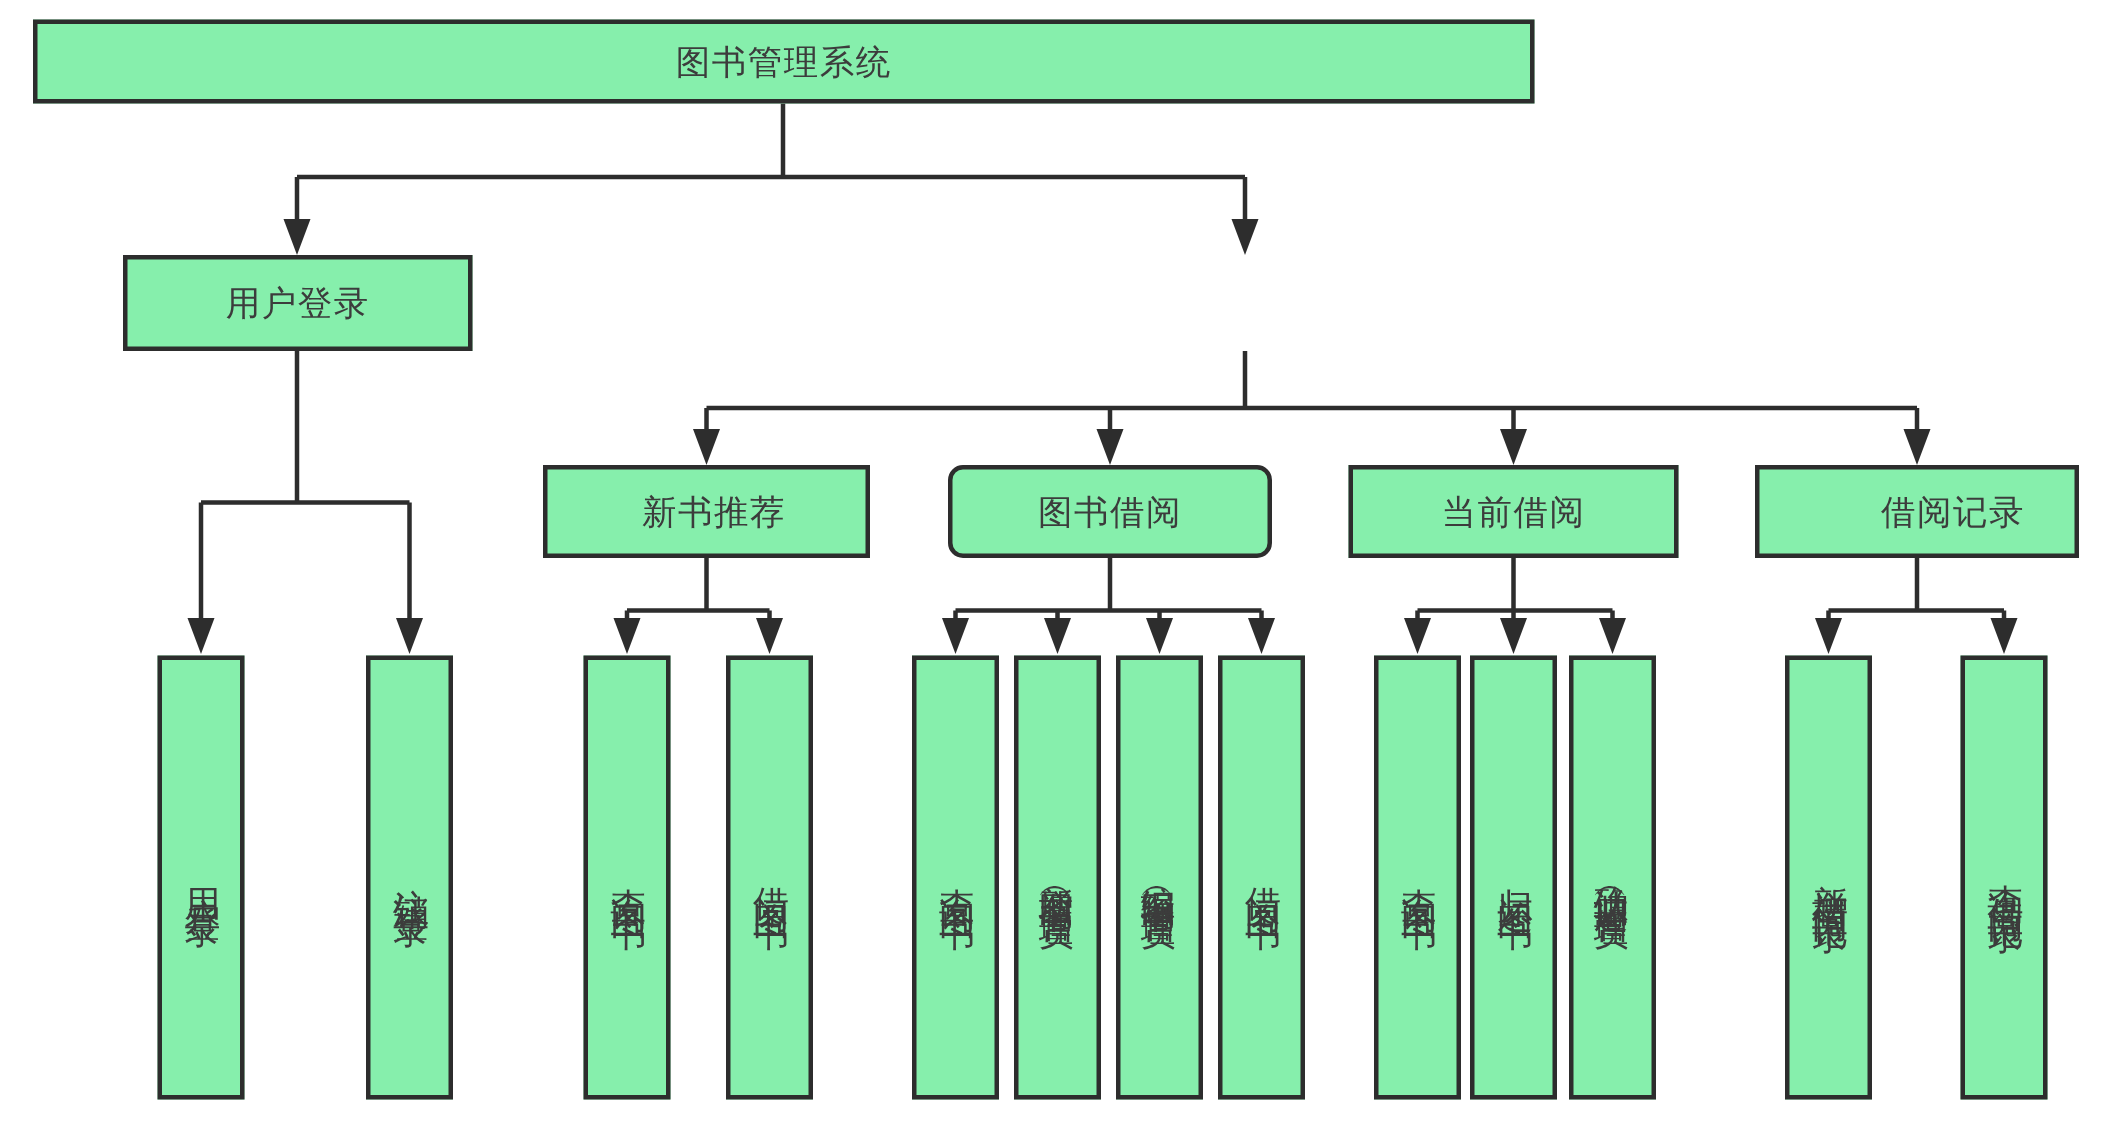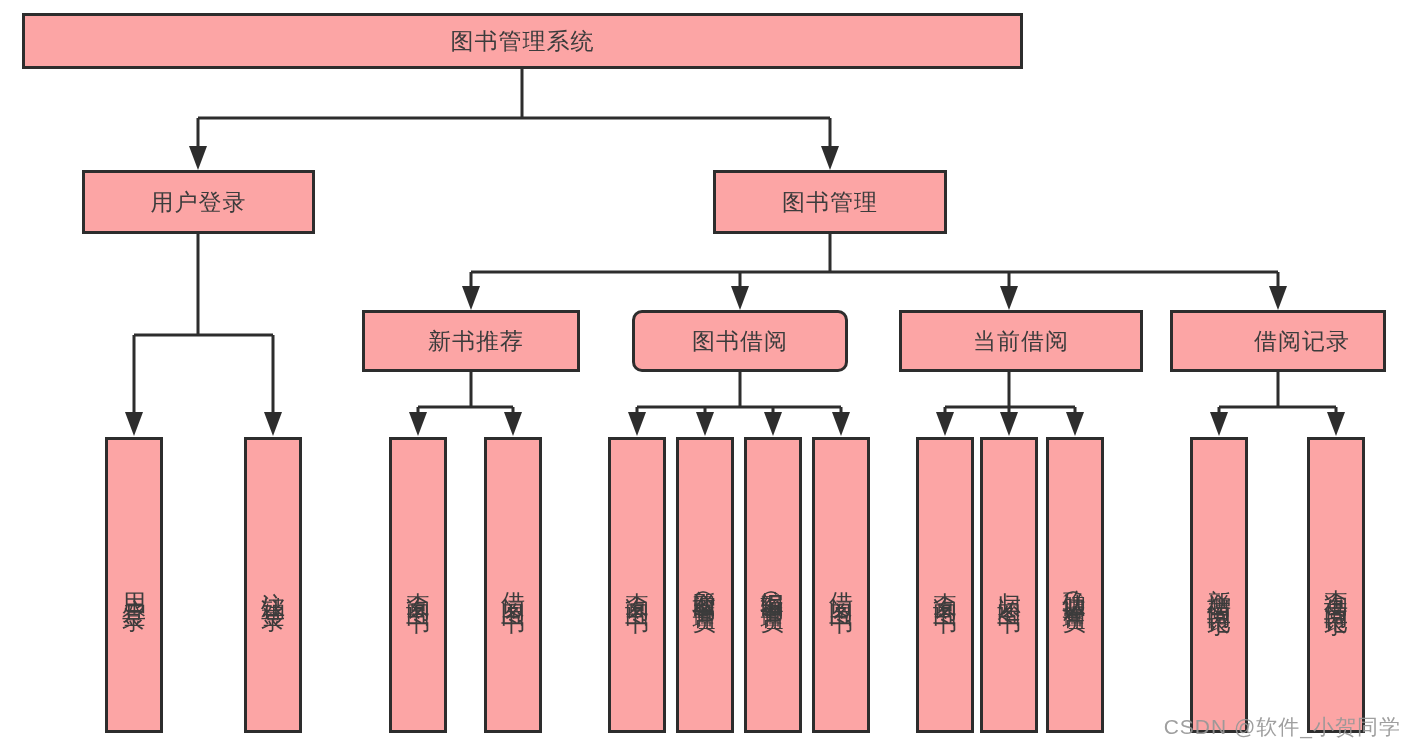--- a/index.html
+++ b/index.html
@@ -8,21 +8,21 @@
     position:relative;
     width:1405px;height:747px;
     background:#ffffff;
     font-family:"Liberation Sans",sans-serif;
     overflow:hidden;
   }
   .box{
     position:absolute;
     box-sizing:border-box;
     border:3px solid #2d2d2d;
-    background:#fca5a5;
+    background:#86efac;
     display:flex;
     align-items:center;
     justify-content:center;
     color:#3c3c3c;
     font-size:23px;
     letter-spacing:1px;
     text-align:center;
   }
   .leaf{
     top:437px;height:296px;width:58px;
@@ -92,25 +92,24 @@
       <polygon points="1000,412 1018,412 1009,436"></polygon>
       <polygon points="1066,412 1084,412 1075,436"></polygon>
       <polygon points="1210,412 1228,412 1219,436"></polygon>
       <polygon points="1327,412 1345,412 1336,436"></polygon>
     </g>
   </svg>
 
   <div class="box" style="left:22px;top:13px;width:1001px;height:56px;">图书管理系统</div>
 
   <div class="box" style="left:82px;top:170px;width:233px;height:64px;">用户登录</div>
-  <div class="box" style="left:713px;top:170px;width:234px;height:64px;">图书管理</div>
 
   <div class="box" style="left:362px;top:310px;width:218px;height:62px;padding-left:10px;">新书推荐</div>
   <div class="box" style="left:632px;top:310px;width:216px;height:62px;border-radius:10px;">图书借阅</div>
-  <div class="box" style="left:899px;top:310px;width:244px;height:62px;">当前借阅</div>
+  <div class="box" style="left:899px;top:310px;width:220px;height:62px;">当前借阅</div>
   <div class="box" style="left:1170px;top:310px;width:216px;height:62px;padding-left:48px;">借阅记录</div>
 
   <div class="box leaf" style="left:105px;">
     <span>用户登录</span>
   </div>
   <div class="box leaf" style="left:244px;">
     <span>注销登录</span>
   </div>
 
   <div class="box leaf" style="left:389px;">
@@ -143,15 +142,14 @@
     <span class="long">确认归还（管理员）</span>
   </div>
 
   <div class="box leaf" style="left:1190px;">
     <span class="mid">新增借阅记录</span>
   </div>
   <div class="box leaf" style="left:1307px;">
     <span class="mid">查询借阅记录</span>
   </div>
 
-  <div id="watermark">CSDN @软件_小贺同学</div>
 
 </div>
 
 </body></html>

